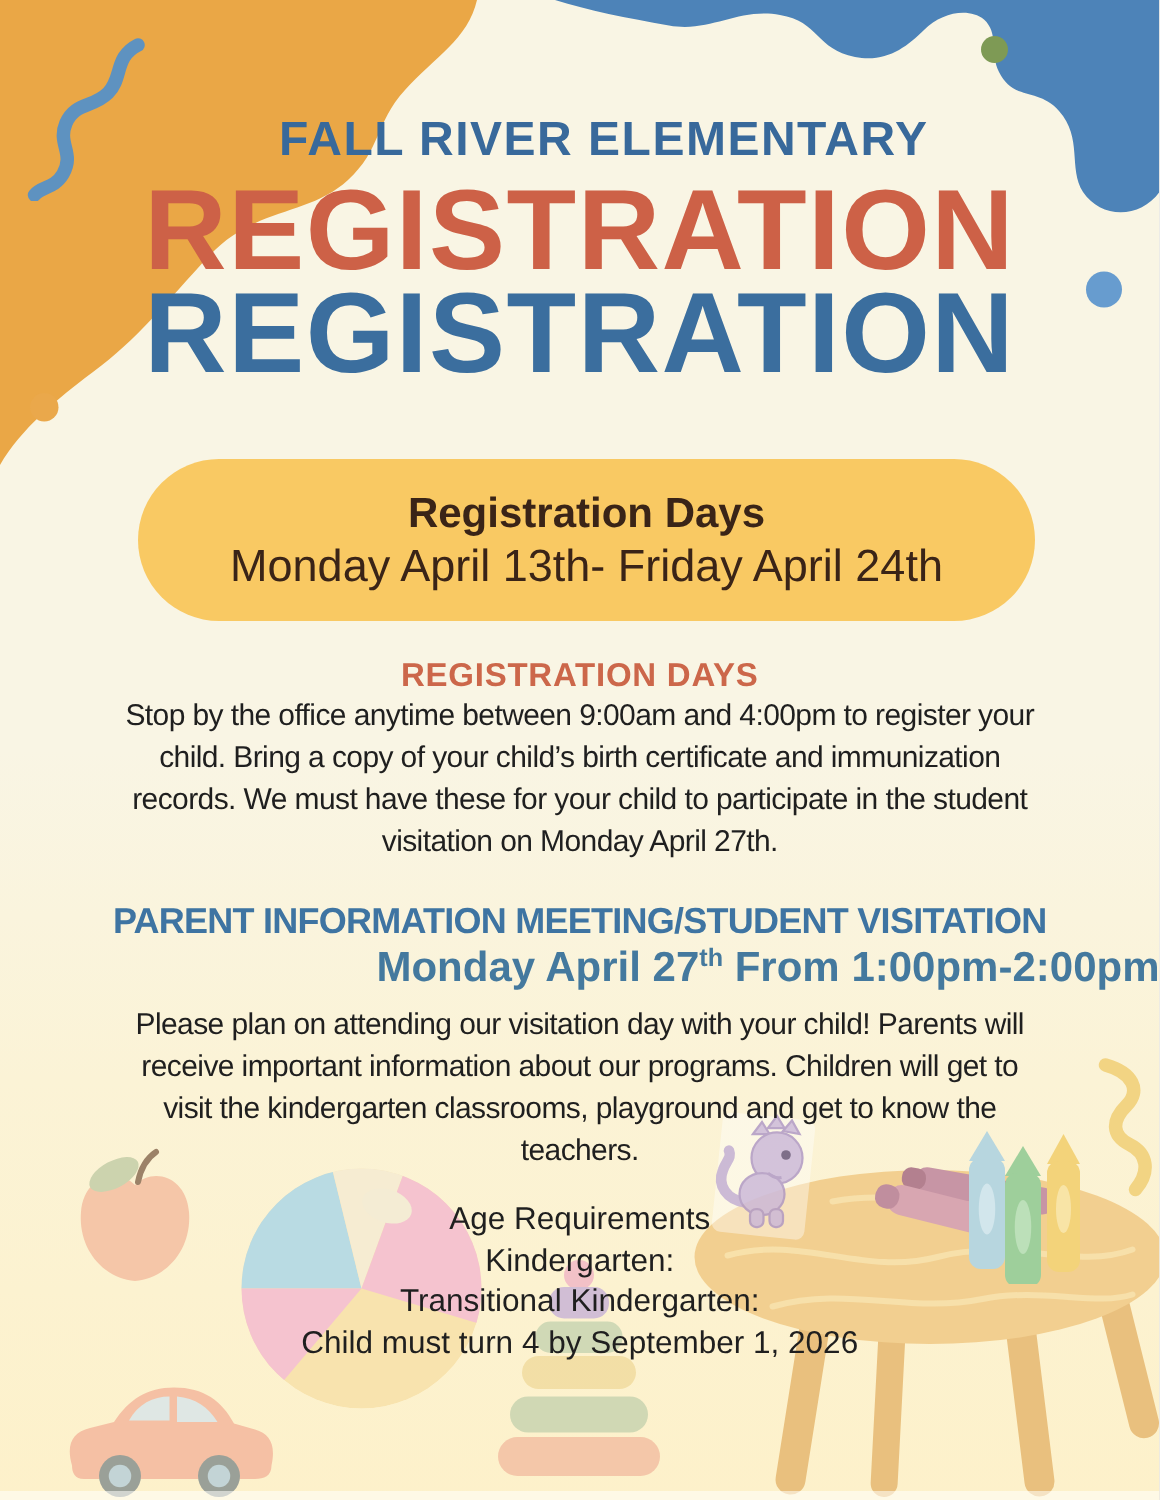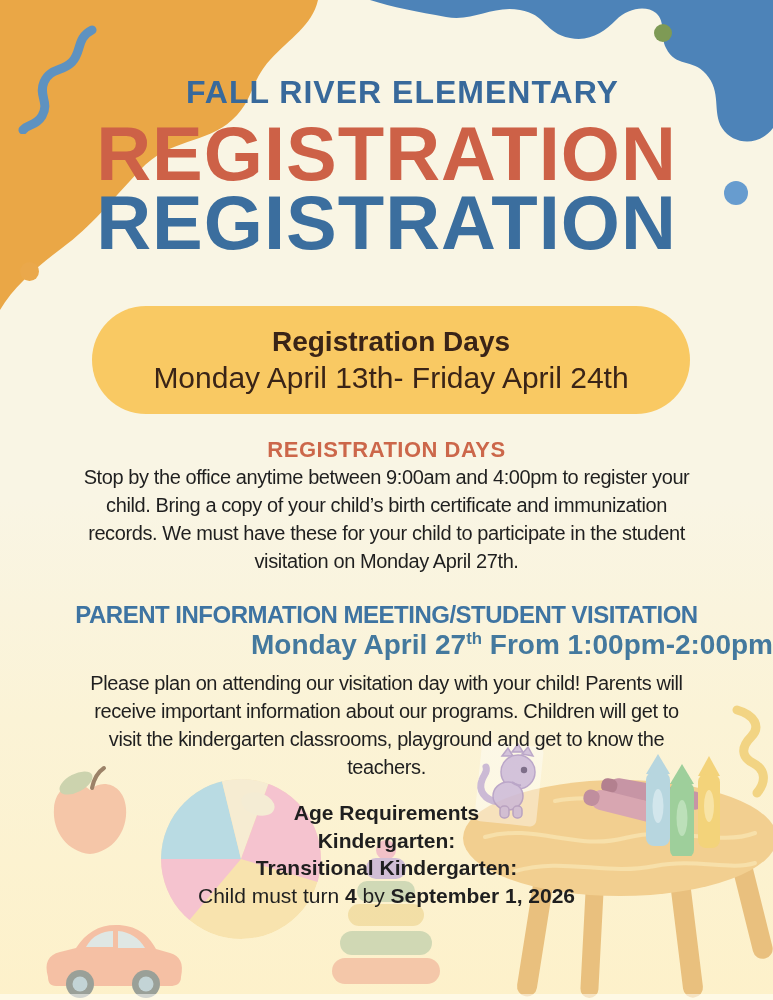--- a/index.html
+++ b/index.html
@@ -22,21 +22,21 @@
   .banner-l1{font-size:28px;font-weight:bold;color:#3a2417;}
   .banner-l2{font-size:30px;font-weight:normal;color:#3a2417;margin-top:3px;}
   .sec-head-orange{top:437px;font-size:22px;font-weight:bold;color:#cc674a;letter-spacing:.5px;}
   .para{font-size:20px;font-weight:normal;color:#1f1f1f;line-height:28px;letter-spacing:-.4px;white-space:pre-line;}
   .para-1{top:463px;}
   .sec-head-blue{top:601px;font-size:24px;font-weight:bold;color:#3e74a2;letter-spacing:-.5px;}
   .visit-date{top:629px;font-size:28px;font-weight:bold;color:#44799e;text-align:right;}
   .visit-date sup{font-size:60%;vertical-align:super;}
   .para-2{top:669px;}
   .age-block{top:799px;line-height:27.5px;font-size:21px;color:#1f1f1f;}
-  .age-block .bold{font-weight:bold;}
+  .age-block .bold{font-weight:normal;}
   .age-block .reg{font-weight:normal;}
   .dot{position:absolute;border-radius:50%;z-index:2;}
   .dot-green{left:654px;top:24px;width:18px;height:18px;background:#7e9a55;}
   .dot-blue{left:724px;top:181px;width:24px;height:24px;background:#679ccf;}
   .dot-orange{left:20px;top:262px;width:19px;height:19px;background:#eaa84b;}
   .bottom-strip{position:absolute;left:0;bottom:0;width:773px;height:6px;background:rgba(255,255,253,.55);z-index:7;}
 </style>
 </head>
 <body>
 

